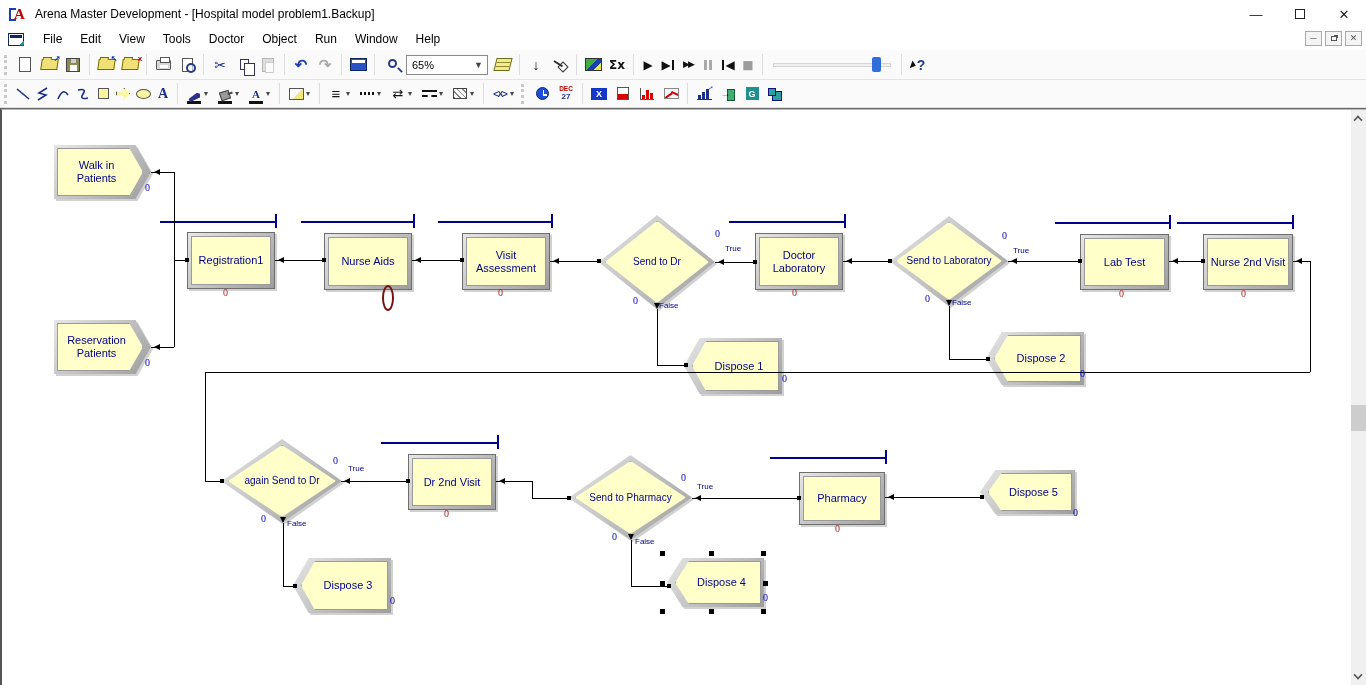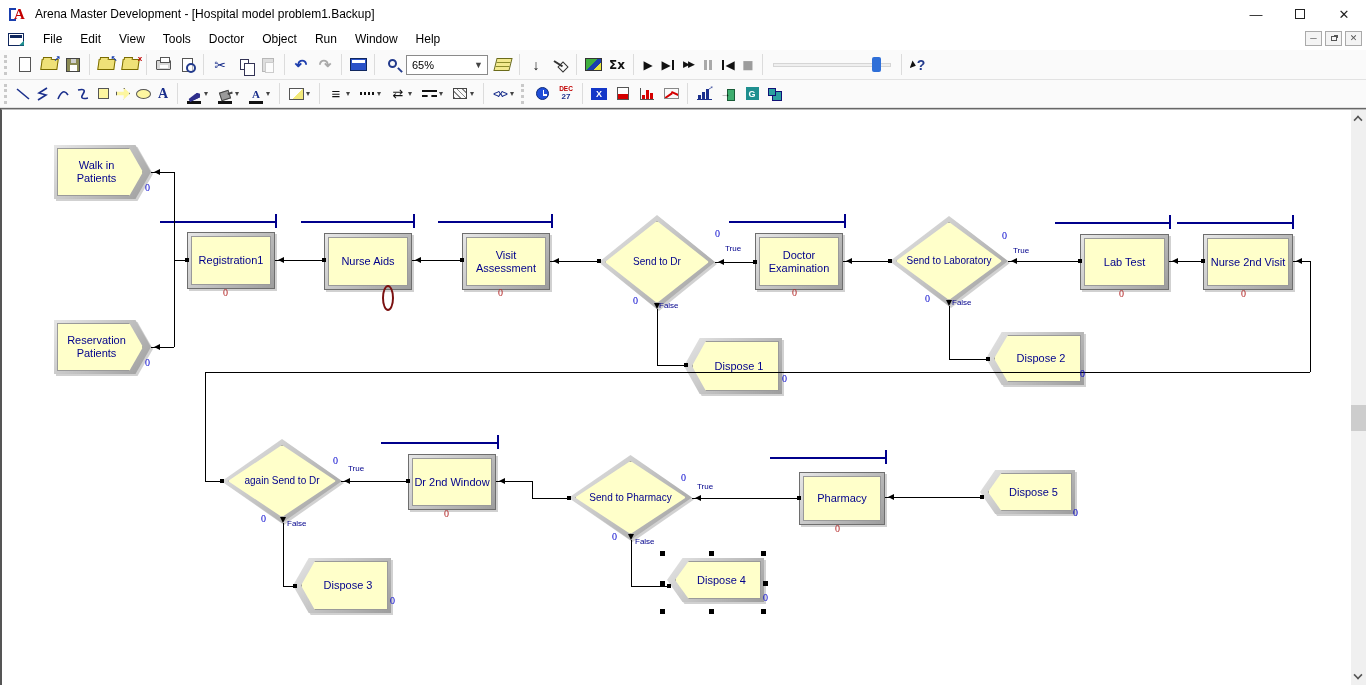--- a/index.html
+++ b/index.html
@@ -452,21 +452,21 @@
     <div class="mod process" style="left: 460px; top: 123px; width: 88px; height: 57px;">
       <div class="shape"></div>
       <div class="inner">Visit Assessment</div>
     </div>
     <div class="mod decide" style="left: 597px; top: 105px; width: 116px; height: 94px;">
       <div class="shape"></div>
       <div class="inner">Send to Dr</div>
     </div>
     <div class="mod process" style="left: 753px; top: 123px; width: 88px; height: 57px;">
       <div class="shape"></div>
-      <div class="inner">Doctor Examination</div>
+      <div class="inner">Doctor Laboratory</div>
     </div>
     <div class="mod process" style="left: 1078px; top: 124px; width: 89px; height: 56px;">
       <div class="shape"></div>
       <div class="inner">Lab Test</div>
     </div>
     <div class="mod decide" style="left: 888px; top: 106px; width: 118px; height: 90px;">
       <div class="shape"></div>
       <div class="inner">Send to Laboratory</div>
     </div>
     <div class="mod process" style="left: 1201px; top: 124px; width: 90px; height: 56px; padding-left: 31px;">
@@ -480,39 +480,39 @@
     <div class="mod dispose" style="left: 984px; top: 222px; width: 98px; height: 53px;">
       <div class="shape"></div>
       <div class="inner">Dispose 2</div>
     </div>
     <div class="mod decide" style="left: 220px; top: 329px; width: 120px; height: 84px;">
       <div class="shape"></div>
       <div class="inner">again Send to Dr</div>
     </div>
     <div class="mod process" style="left: 406px; top: 344px; width: 88px; height: 56px;">
       <div class="shape"></div>
-      <div class="inner">Dr 2nd Window</div>
+      <div class="inner">Dr 2nd Visit</div>
     </div>
     <div class="mod process" style="left: 797px; top: 362px; width: 86px; height: 53px;">
       <div class="shape"></div>
       <div class="inner">Pharmacy</div>
     </div>
     <div class="mod decide" style="left: 567px; top: 345px; width: 123px; height: 85px;">
       <div class="shape"></div>
       <div class="inner">Send to Pharmacy</div>
     </div>
     <div class="mod dispose" style="left: 978px; top: 360px; width: 95px; height: 44px;">
       <div class="shape"></div>
       <div class="inner">Dispose 5</div>
     </div>
     <div class="mod dispose" style="left: 291px; top: 448px; width: 98px; height: 55px;">
       <div class="shape"></div>
       <div class="inner">Dispose 3</div>
     </div>
-    <div class="mod dispose" style="left: 665px; top: 448px; width: 97px; height: 44px;">
+    <div class="mod dispose" style="left: 665px; top: 448px; width: 97px; height: 49px;">
       <div class="shape"></div>
       <div class="inner">Dispose 4</div>
     </div>
     <div class="qline" style="left: 158px; top: 111px; width: 116px;"></div>
     <div class="qtick" style="left: 273px; top: 104px;"></div>
     <div class="qline" style="left: 299px; top: 111px; width: 113px;"></div>
     <div class="qtick" style="left: 411px; top: 104px;"></div>
     <div class="qline" style="left: 436px; top: 111px; width: 114px;"></div>
     <div class="qtick" style="left: 549px; top: 104px;"></div>
     <div class="qline" style="left: 727px; top: 111px; width: 116px;"></div>

